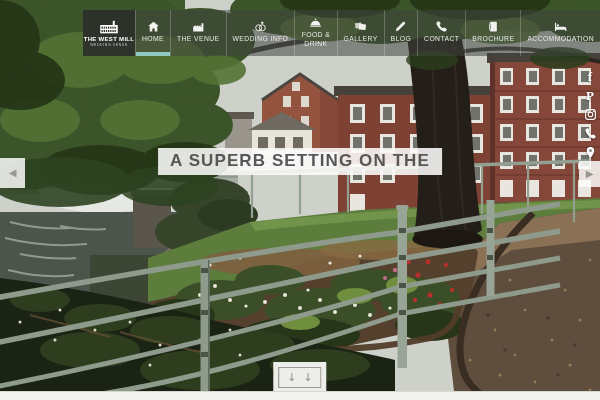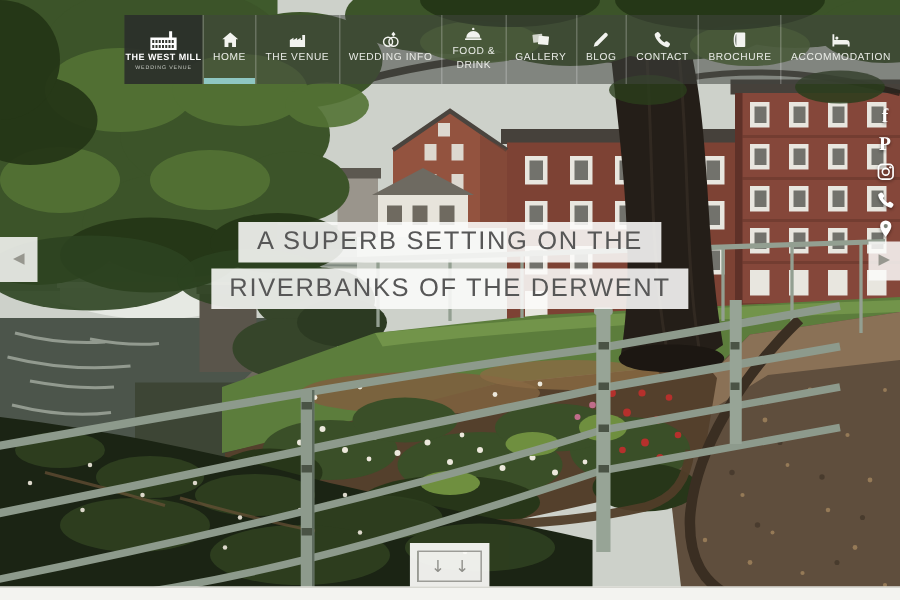--- a/index.html
+++ b/index.html
@@ -39,21 +39,21 @@
   .arrow{position:absolute;display:flex;align-items:center;justify-content:center;
          background:rgba(252,252,250,.85);color:#97978f;cursor:pointer;
          font-family:"DejaVu Sans",sans-serif;}
   .arrow.prev{left:0;top:158px;width:25px;height:30px;}
   .arrow.next{right:0;top:161px;width:21px;height:26px;}
   .arrow span{font-size:10px;line-height:1;}
 
   
   .headline{position:absolute;top:148px;left:50%;transform:translateX(-50%);
             display:flex;flex-direction:column;align-items:center;gap:4px;}
-  .hl{background:rgba(252,252,250,.88);color:#575757;font-size:17px;font-weight:400;
+  .hl{background:rgba(252,252,250,.88);color:#575757;font-size:17px;font-weight:700;
       letter-spacing:1.1px;padding:3px 12px 4px;white-space:nowrap;}
 
   
   .cta{position:absolute;top:367px;left:50%;transform:translateX(-50%);
        background:rgba(252,252,250,.93);border:1px solid #9c9c97;
        box-shadow:0 0 0 5px rgba(252,252,250,.93);
        color:#6d6d69;font-size:11px;letter-spacing:1.8px;padding:3px 8px;
        display:flex;align-items:center;gap:7px;white-space:nowrap;cursor:pointer;}
   .cta .dn{color:#8f8f8a;letter-spacing:0;font-family:"DejaVu Sans",sans-serif;}
 
@@ -524,21 +524,20 @@
 
   <div class="arrow prev">
     <span>◀</span>
   </div>
   <div class="arrow next">
     <span>▶</span>
   </div>
 
   <div class="headline">
     <span class="hl">A SUPERB SETTING ON THE</span>
-    <span class="hl">RIVERBANKS OF THE DERWENT</span>
   </div>
 
   <div class="cta">
     <span class="dn">↓</span>
     <span class="dn">↓</span>
   </div>
 
   <div class="bstrip"></div>
 </div>
 

